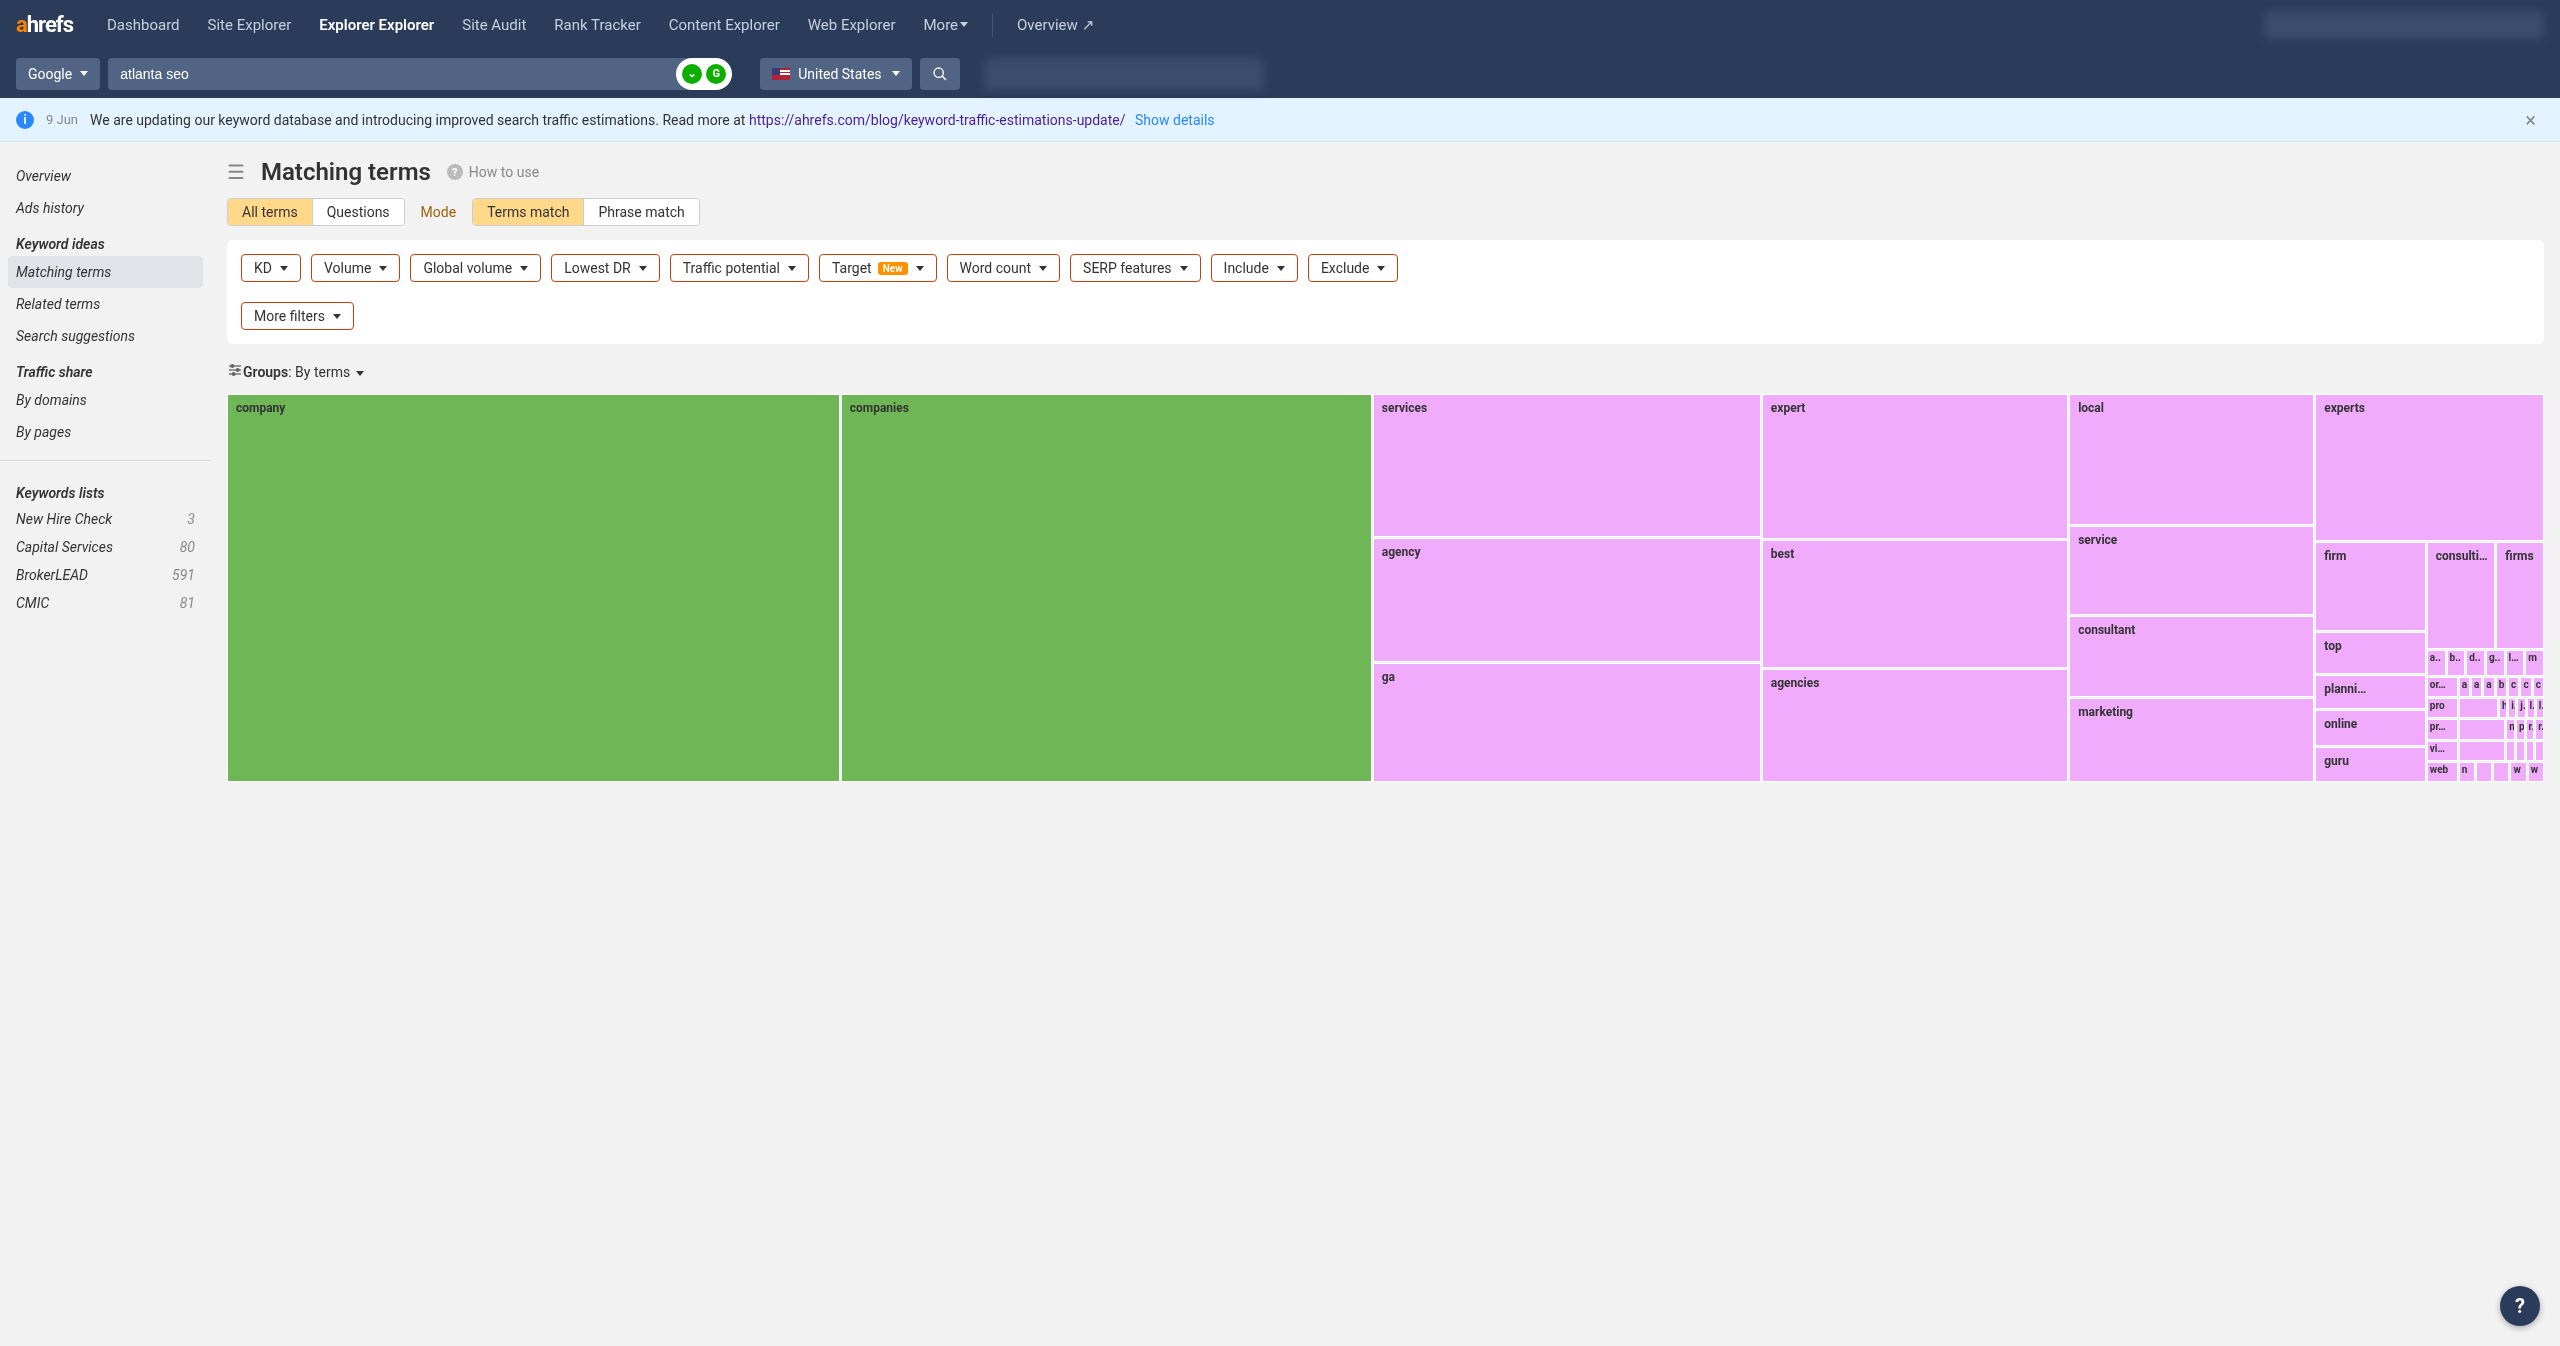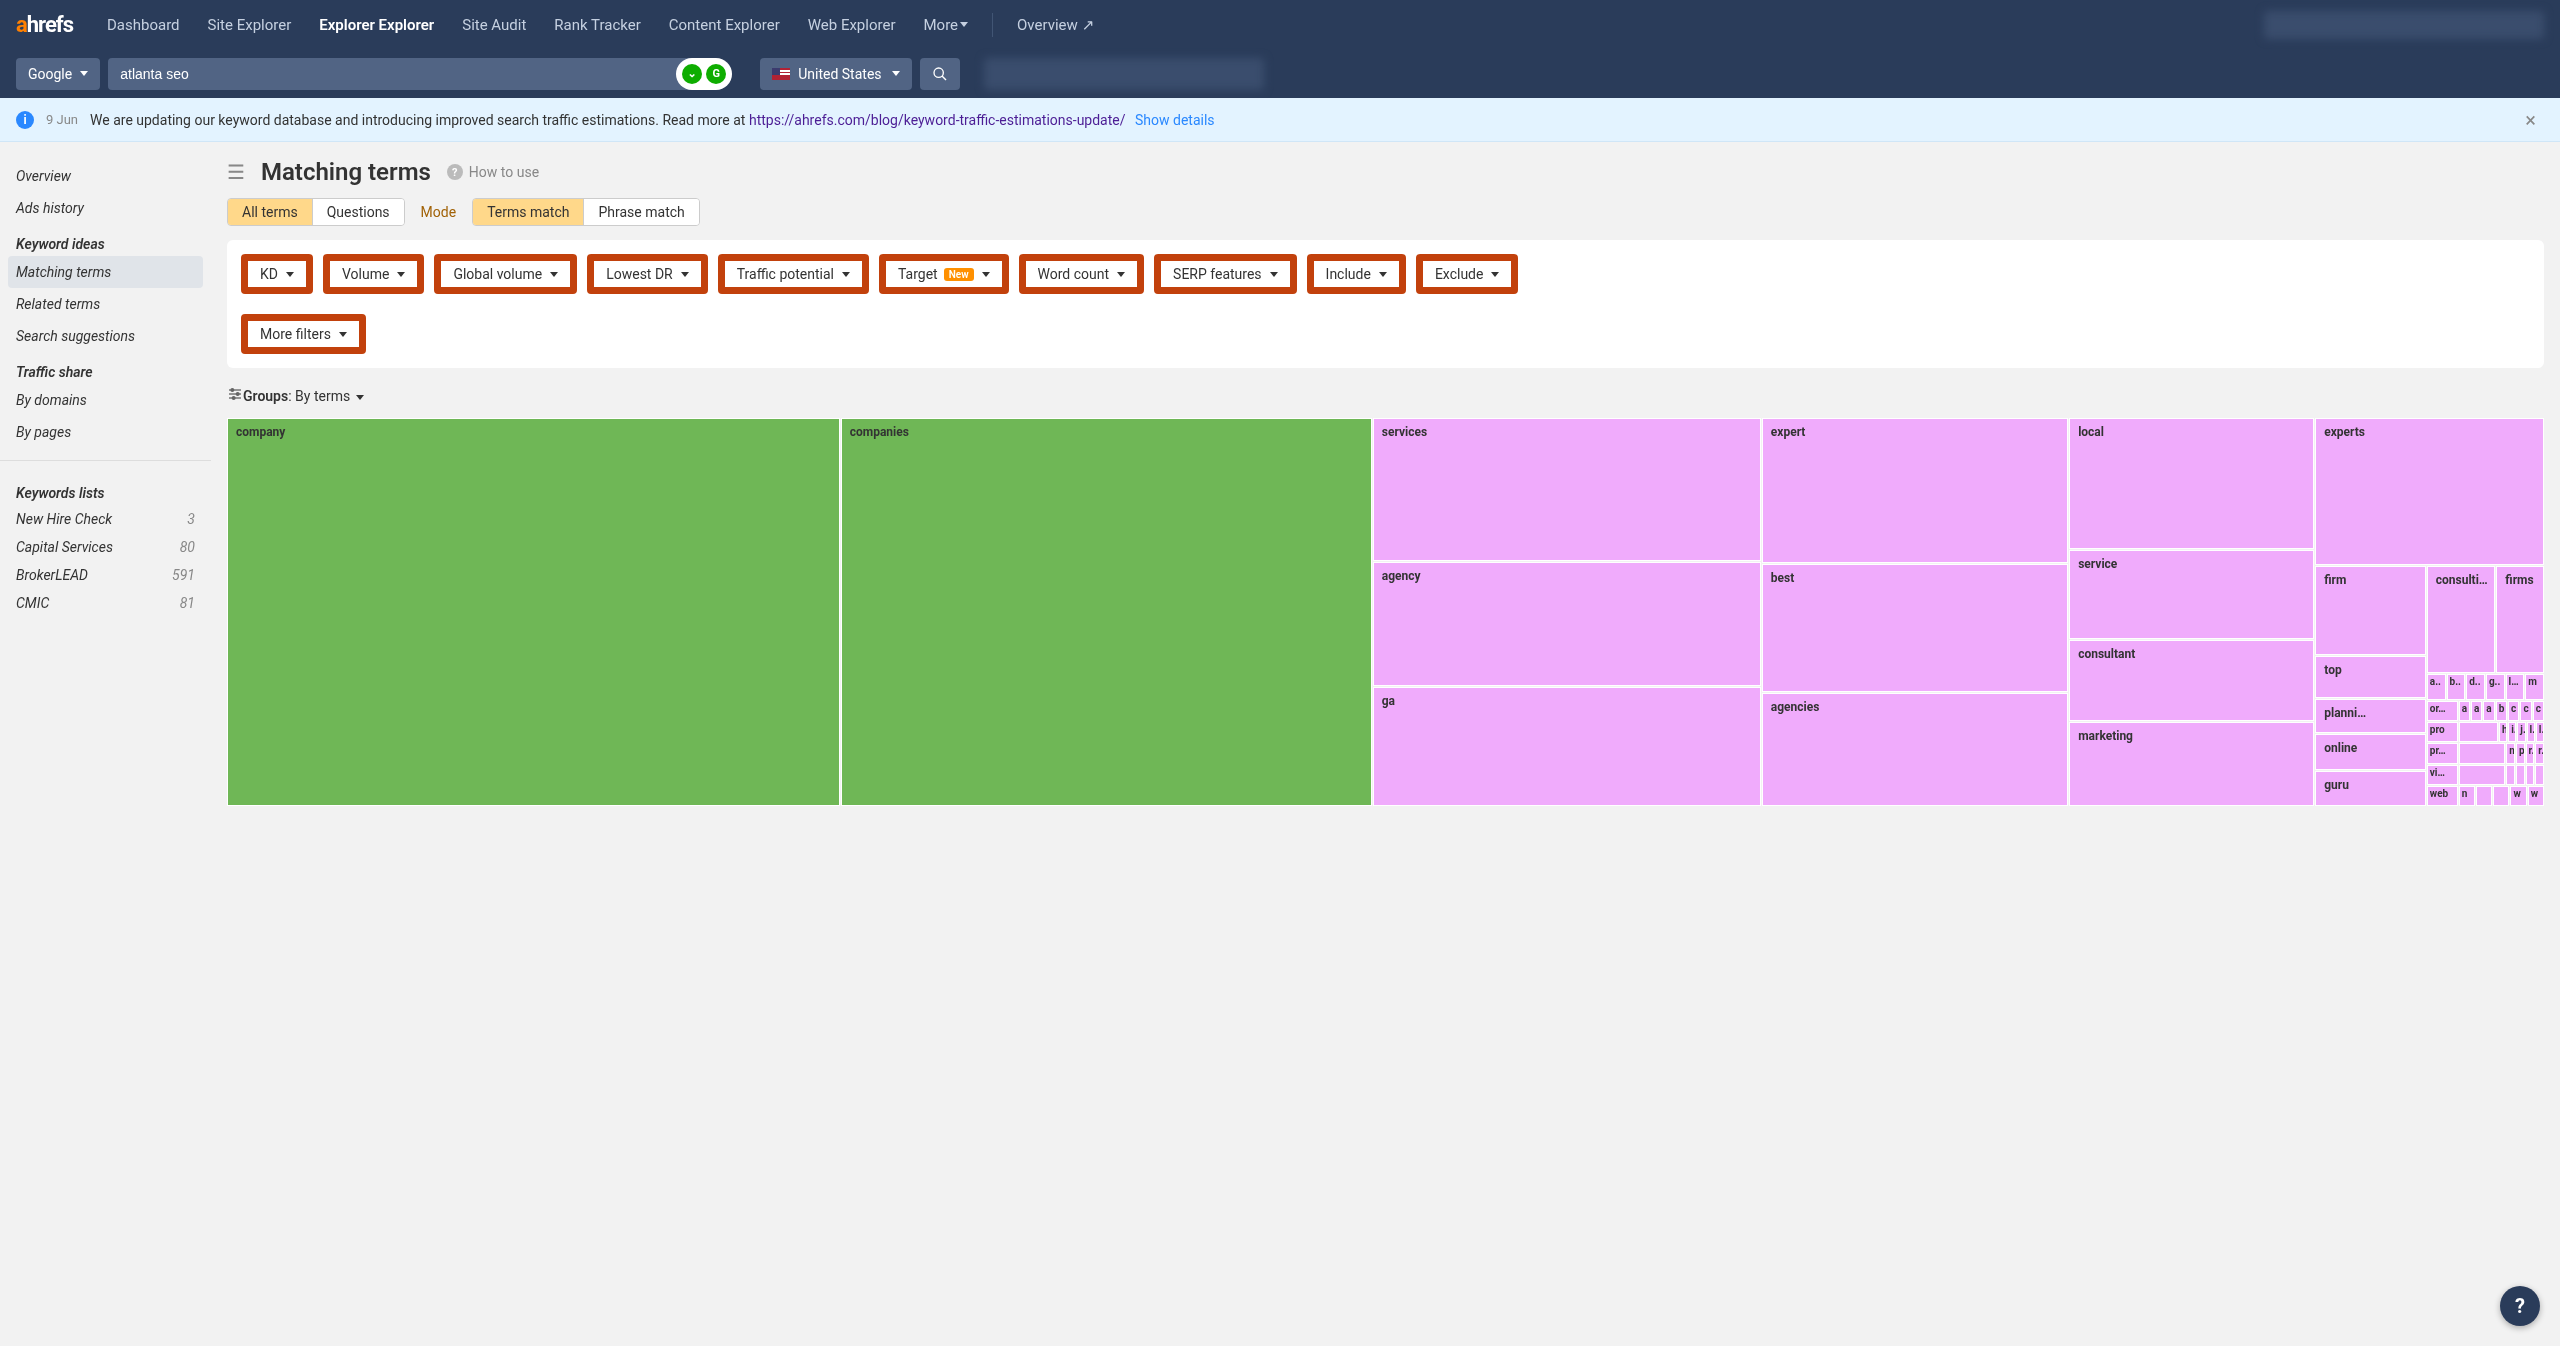--- a/index.html
+++ b/index.html
@@ -49,21 +49,21 @@
 .howto { color: #888; font-size: 14px; display: flex; align-items: center; gap: 6px; cursor: pointer; }
 
 .tabs { display: flex; gap: 16px; margin-bottom: 14px; align-items: center; }
 .tabgroup { display: flex; border: 1px solid #ccc; border-radius: 4px; overflow: hidden; }
 .tab { padding: 5px 14px; background: #fff; color: #333; cursor: pointer; font-size: 14px; border-right: 1px solid #ccc; }
 .tab:last-child { border-right: none; }
 .tab.active { background: #ffd88a; }
 .modelabel { color: #a16207; font-size: 14px; }
 
 .filtersbox { background: #fff; border-radius: 6px; padding: 14px; display: flex; flex-wrap: wrap; gap: 10px; margin-bottom: 18px; }
-.filterbtn { border: 7px solid #c2410c; background: #fff; padding: 5px 12px; border-radius: 4px; display: flex; align-items: center; gap: 6px; cursor: pointer; font-size: 14px; color: #333; }
+.filterbtn { border: 1px solid #c2410c; background: #fff; padding: 5px 12px; border-radius: 4px; display: flex; align-items: center; gap: 6px; cursor: pointer; font-size: 14px; color: #333; }
 .newbadge { background: #ff9000; color: #fff; font-size: 10px; padding: 1px 5px; border-radius: 3px; font-weight: 600; }
 
 .groupsrow { display: flex; align-items: center; gap: 0; padding: 0 0 12px 0; font-size: 14px; }
 .sliders { color: #666; font-size: 16px; }
 .groupslabel { font-weight: 600; }
 
 .treemap { display: flex; height: 388px; gap: 1px; }
 .tmcol { display: flex; flex-direction: column; gap: 1px; font-weight: bold; }
 .tmbox { background: #f0abfc; border: 1px solid #fff; padding: 6px 8px; font-size: 12px; color: #333; overflow: hidden; white-space: nowrap; }
 .tmbox.dark { background: #6fb756; }

